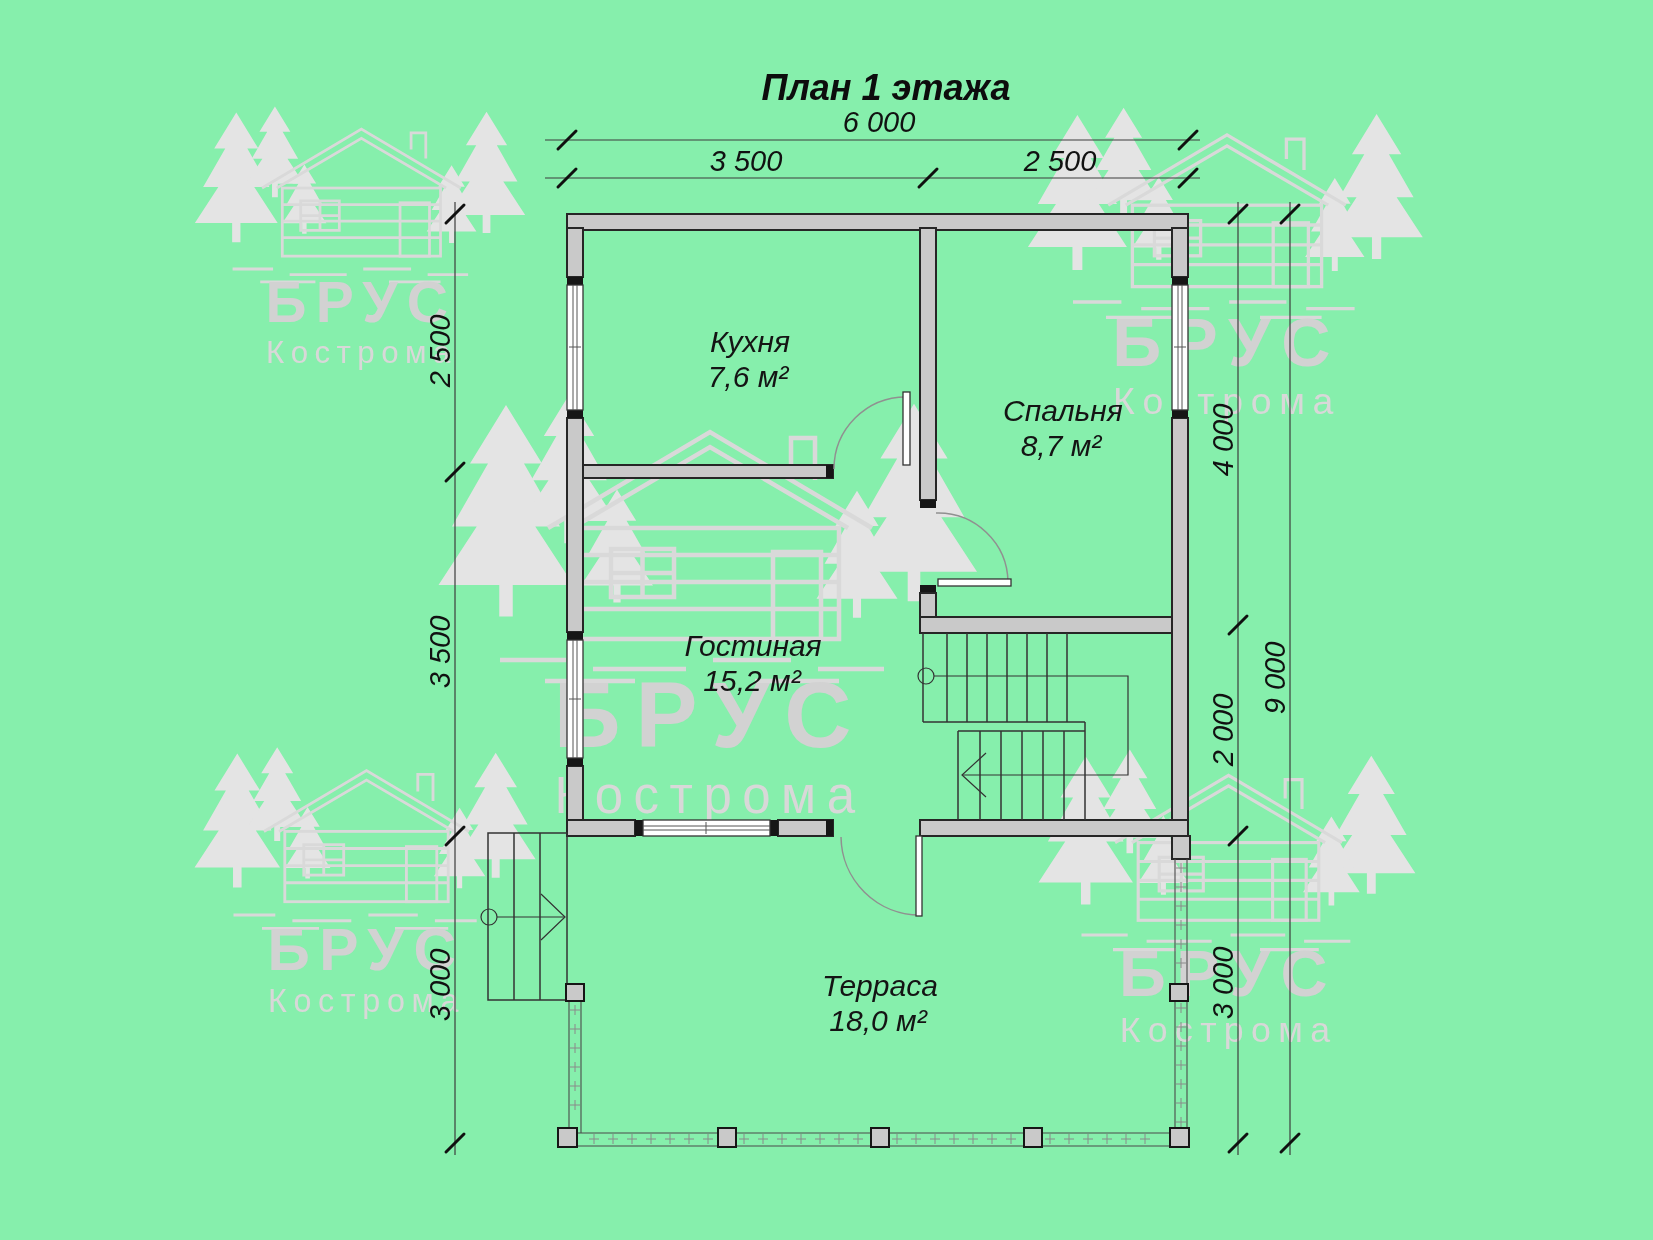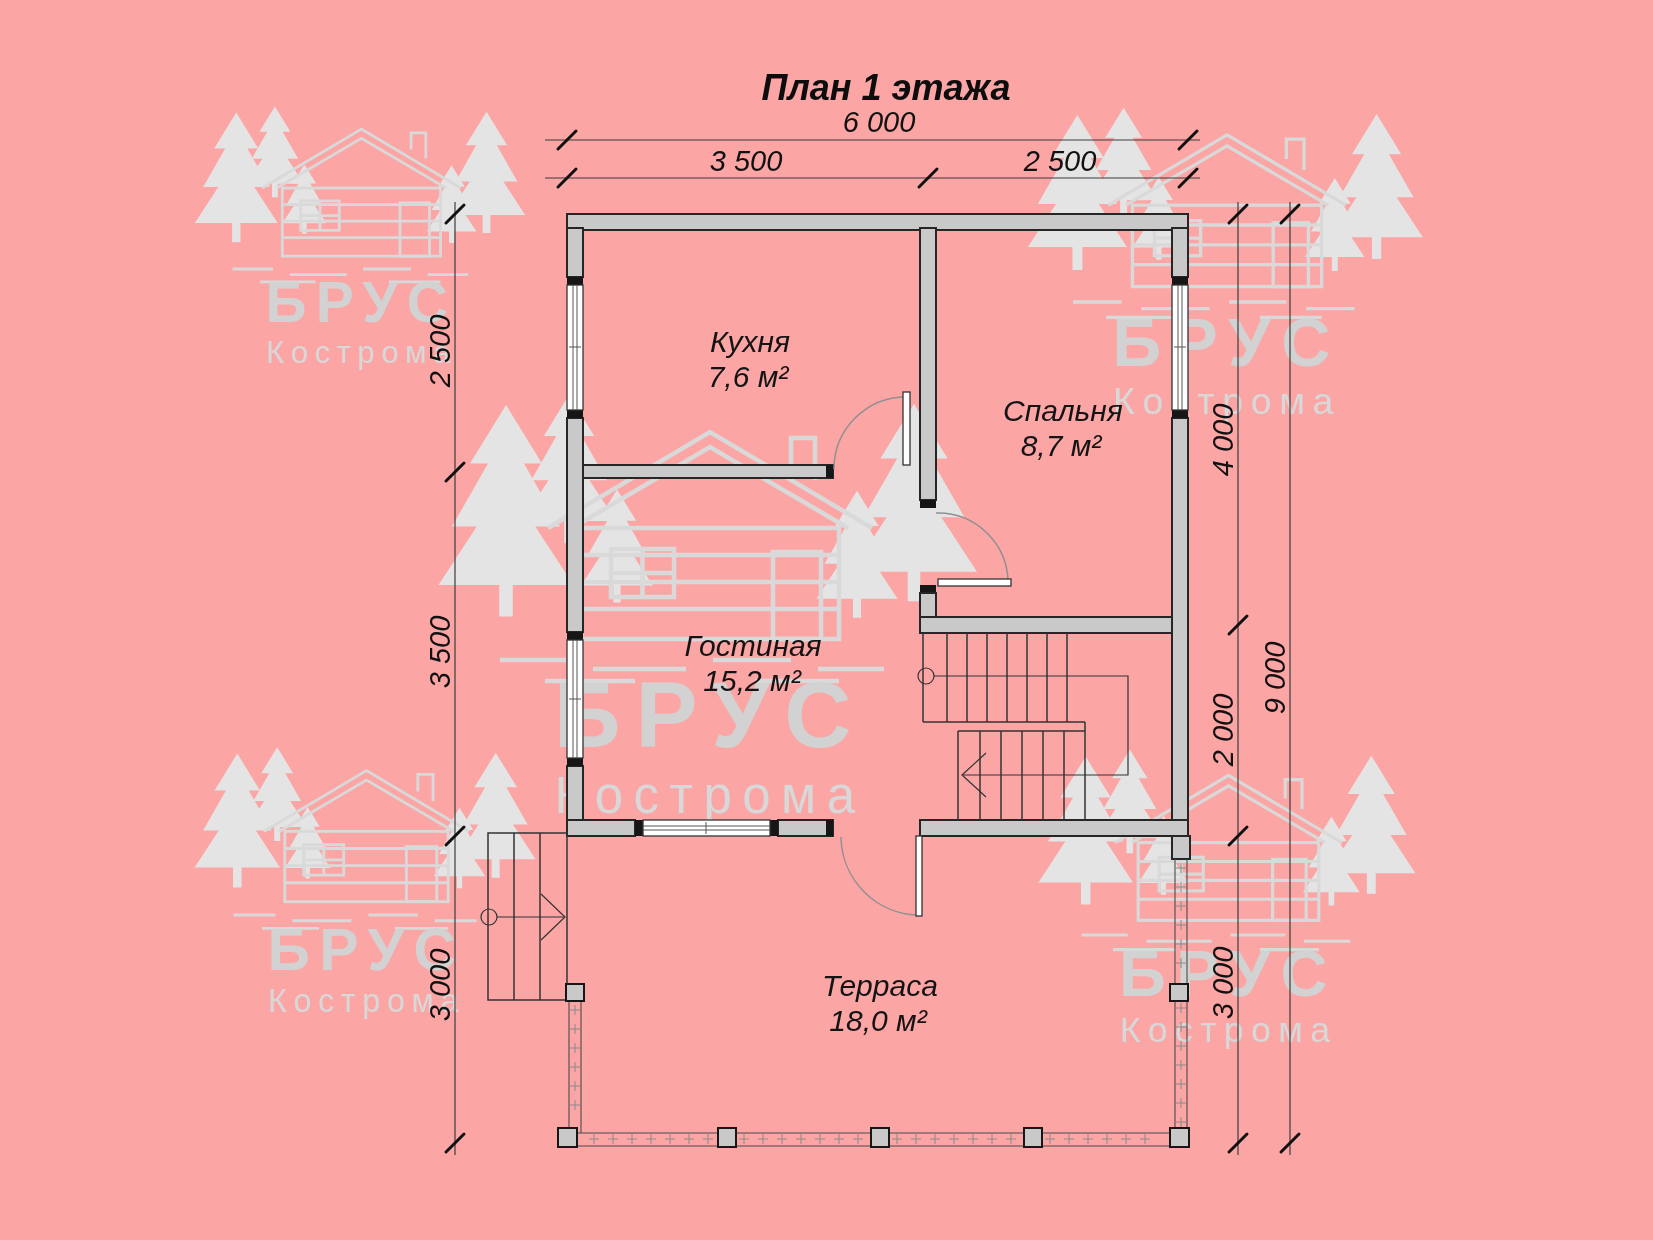--- a/index.html
+++ b/index.html
@@ -1,16 +1,16 @@
 <!DOCTYPE html>
 <html><head>
 <meta charset="utf-8">
 <style>
   html,body{margin:0;padding:0;background:#ffffff;}
-  .page{position:relative;width:1653px;height:1240px;background:#fca5a5;overflow:hidden;
+  .page{position:relative;width:1653px;height:1240px;background:#86efac;overflow:hidden;
         font-family:"Liberation Sans", sans-serif;}
   svg{position:absolute;left:0;top:0;}
   
   .wall{fill:#c9c9c9;stroke:#262626;stroke-width:2;}
   .cap{fill:#161616;stroke:none;}
   .win{fill:#ffffff;stroke:#333333;stroke-width:1.3;}
   .winline{stroke:#555555;stroke-width:1;fill:none;}
   .thin{stroke:#333333;stroke-width:1.5;fill:none;}
   .thin2{stroke:#333333;stroke-width:1.2;fill:none;}
   .leaf{fill:#ffffff;stroke:#333333;stroke-width:1.3;}

